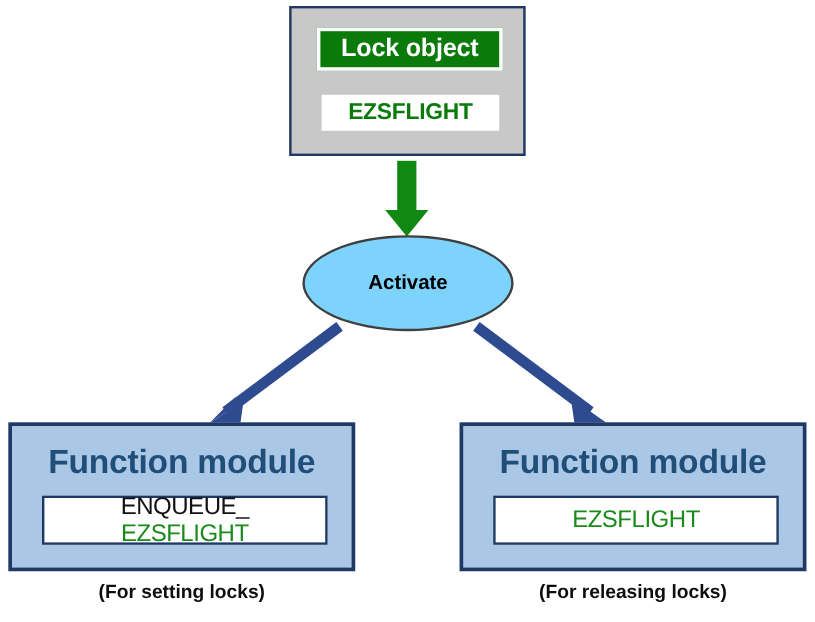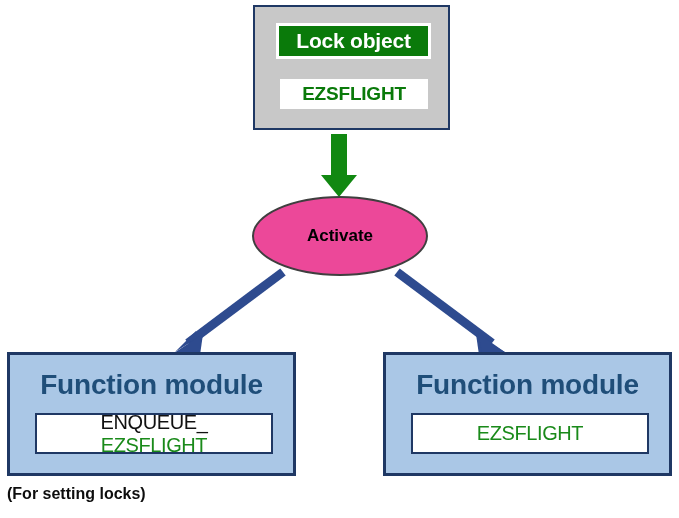--- a/index.html
+++ b/index.html
@@ -25,21 +25,20 @@
   
   .lock-panel {
     position: absolute;
     left: 241px;
     top: 5px;
     width: 197px;
     height: 125px;
     background: #c8c8c8;
     border: 2px solid #1f3864;
     box-sizing: border-box;
-    margin-left: 12px;
   }
   .lock-title {
     position: absolute;
     left: 21px;
     top: 16px;
     width: 155px;
     height: 36px;
     background: #0a7a0a;
     border: 3px solid #ffffff;
     box-sizing: border-box;
@@ -67,21 +66,21 @@
     letter-spacing: -0.2px;
   }
 
   
   .activate-ellipse {
     position: absolute;
     left: 252px;
     top: 196px;
     width: 176px;
     height: 80px;
-    background: #ec4899;
+    background: #7dd3fc;
     border: 2px solid #3f3f3f;
     border-radius: 50%;
     box-sizing: border-box;
     display: flex;
     align-items: center;
     justify-content: center;
     color: #000000;
     font-size: 17px;
     font-weight: bold;
   }
@@ -128,21 +127,21 @@
     flex-direction: column;
   }
   .code-prefix { color: #111111; }
   .code-suffix { color: #1a8a1a; }
 
   
   .caption {
     position: absolute;
     top: 485px;
     width: 289px;
-    text-align: left;
+    text-align: center;
     color: #0d0d0d;
     font-size: 16px;
     font-weight: bold;
   }
   .caption.left  { left: 7px; }
   .caption.right { left: 383px; }
 
   
   #arrows {
     position: absolute;
@@ -192,14 +191,15 @@
     </div>
   </div>
   <div class="caption left">(For setting locks)</div>
 
   <div class="fm-panel right">
     <div class="fm-heading">Function module</div>
     <div class="fm-code-box">
         <span class="code-suffix">EZSFLIGHT</span>
     </div>
   </div>
+  <div class="caption right">(For releasing locks)</div>
 
 </div>
 
 </body></html>

